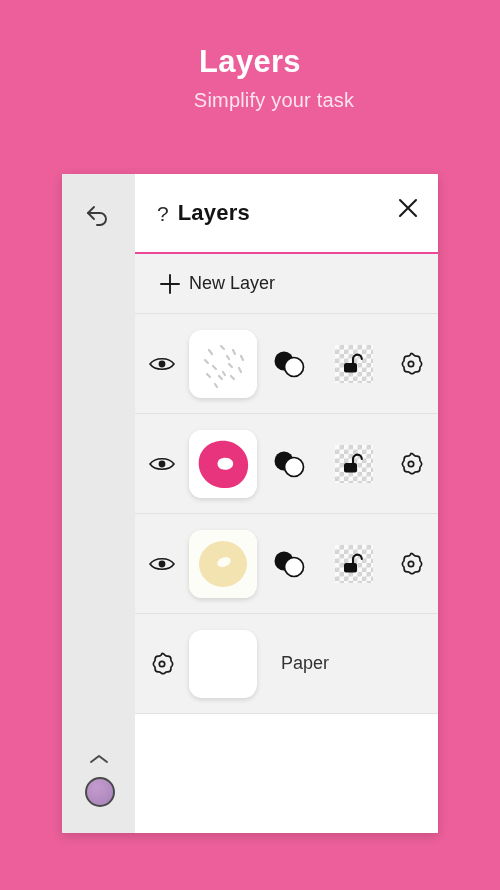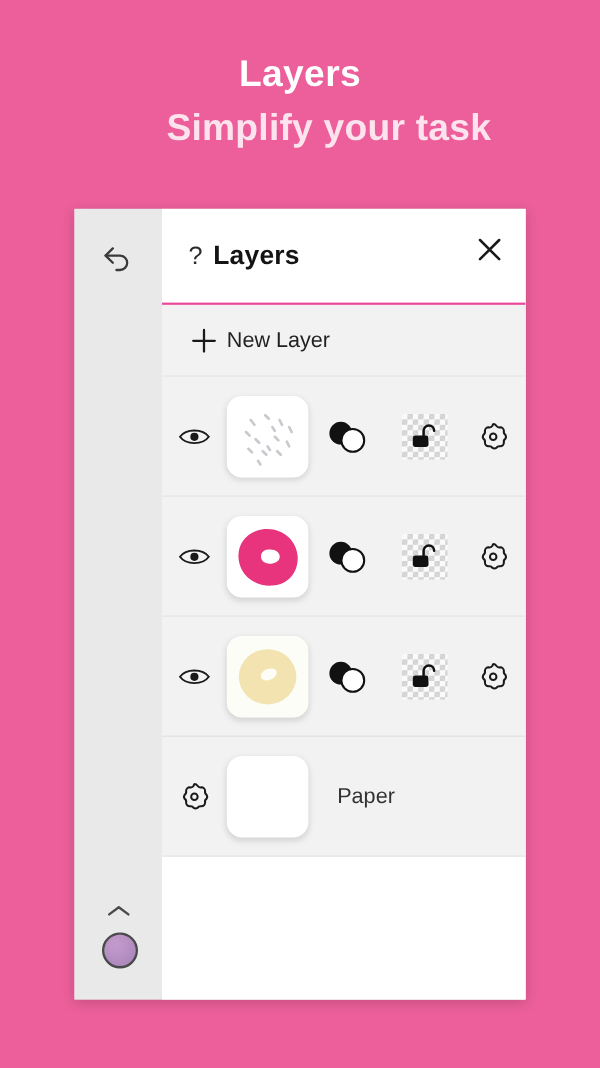--- a/index.html
+++ b/index.html
@@ -12,21 +12,21 @@
 
   
   .promo { position: absolute; top: 0; left: 0; width: 500px; text-align: center; }
   .promo-title {
     margin-top: 44px;
     font-size: 31px; font-weight: bold; color: #ffffff;
     letter-spacing: .3px;
   }
   .promo-sub {
     margin-top: 9px;
-    font-size: 31px; font-weight: 700; color: #fde3ed;
+    font-size: 20px; font-weight: 400; color: #fde3ed;
     letter-spacing: .2px;
     margin-left: 48px;
   }
 
   
   .app {
     position: absolute; left: 62px; top: 174px;
     width: 376px; height: 659px;
     background: #e9e9e9;
     box-shadow: 0 3px 10px rgba(0,0,0,.16);

